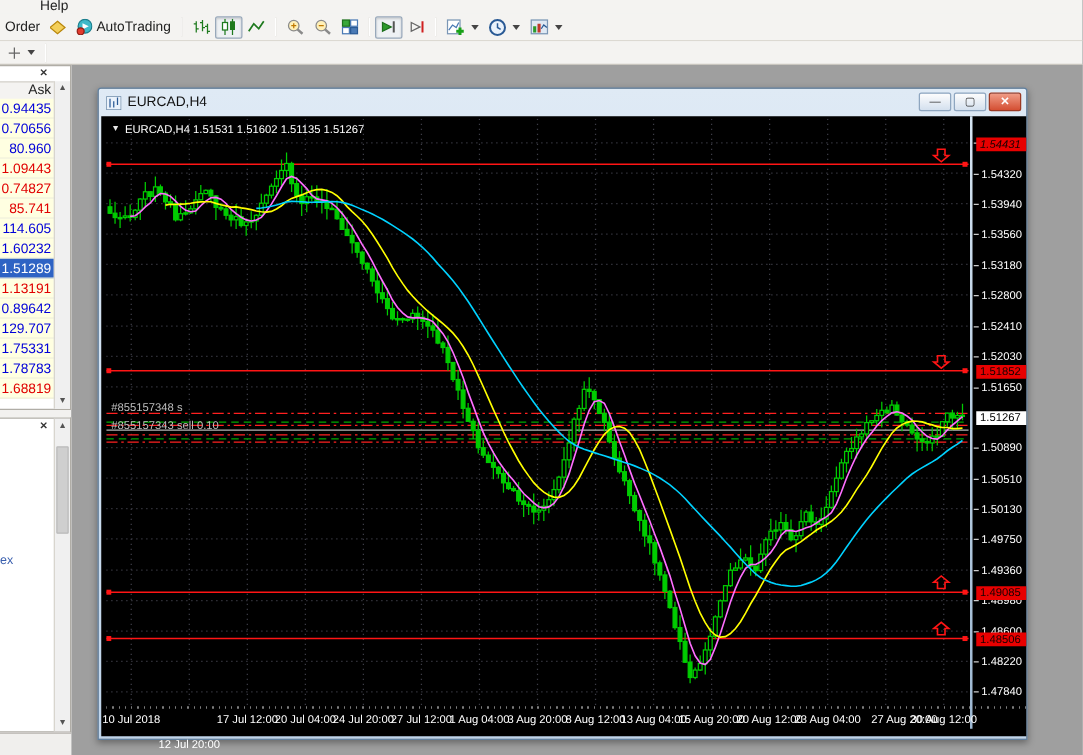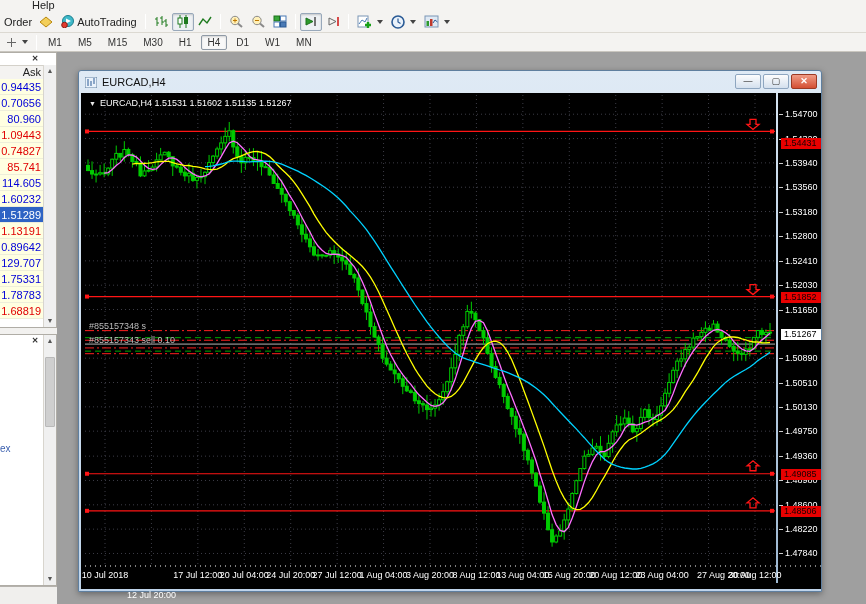--- a/index.html
+++ b/index.html
@@ -162,31 +162,20 @@
 </div>
 
 <div id="toolbar2">
   <div class="tbtn">
     <svg width="11" height="11">
         <path d="M5.5,1 V10 M1,5.5 H10" stroke="#666"></path>
       </svg>
     <span class="caret"></span>
   </div>
   <div class="tsep"></div>
-  <div id="tf-buttons" style="display:flex;gap:2px;">
-      <div class="tfbtn">M1</div>
-      <div class="tfbtn">M5</div>
-      <div class="tfbtn">M15</div>
-      <div class="tfbtn">M30</div>
-      <div class="tfbtn">H1</div>
-      <div class="tfbtn selected">H4</div>
-      <div class="tfbtn">D1</div>
-      <div class="tfbtn">W1</div>
-      <div class="tfbtn">MN</div>
-    </div>
 </div>
 
 <div id="mdi"></div>
 
 <div id="market-watch">
   <div class="panel-x">✕</div>
   <div id="mw-header">Ask</div>
   <div id="mw-rows">
       <div class="mw-row" style="color: rgb(0, 0, 216);">0.94435</div>
       <div class="mw-row" style="color: rgb(0, 0, 216);">0.70656</div>
@@ -658,21 +647,21 @@
         <div class="pa-label" style="top: 209.51px;">1.51650</div>
         <div class="pa-label" style="top: 258.174px;">1.50890</div>
         <div class="pa-label" style="top: 282.507px;">1.50510</div>
         <div class="pa-label" style="top: 306.839px;">1.50130</div>
         <div class="pa-label" style="top: 331.172px;">1.49750</div>
         <div class="pa-label" style="top: 356.144px;">1.49360</div>
         <div class="pa-label" style="top: 380.477px;">1.48980</div>
         <div class="pa-label" style="top: 404.809px;">1.48600</div>
         <div class="pa-label" style="top: 429.142px;">1.48220</div>
         <div class="pa-label" style="top: 453.474px;">1.47840</div>
-        <div class="pa-tag alert" style="top: 43px;">1.54431</div>
+        <div class="pa-tag alert" style="top: 15px; font-style: italic;">1.54431</div>
         <div class="pa-tag alert" style="top: 196.575px;">1.51852</div>
         <div class="pa-tag alert" style="top: 373.753px;">1.49085</div>
         <div class="pa-tag alert" style="top: 410.828px;">1.48506</div>
         <div class="pa-tag current" style="top: 234.034px;">1.51267</div>
       </div>
     <div id="time-axis">
         <div class="ta-label" style="left: -11px;">10 Jul 2018</div>
         <div class="ta-label" style="left: 35.4286px; margin-top: 20px;">12 Jul 20:00</div>
         <div class="ta-label" style="left: 81.8571px;">17 Jul 12:00</div>
         <div class="ta-label" style="left: 128.286px;">20 Jul 04:00</div>

